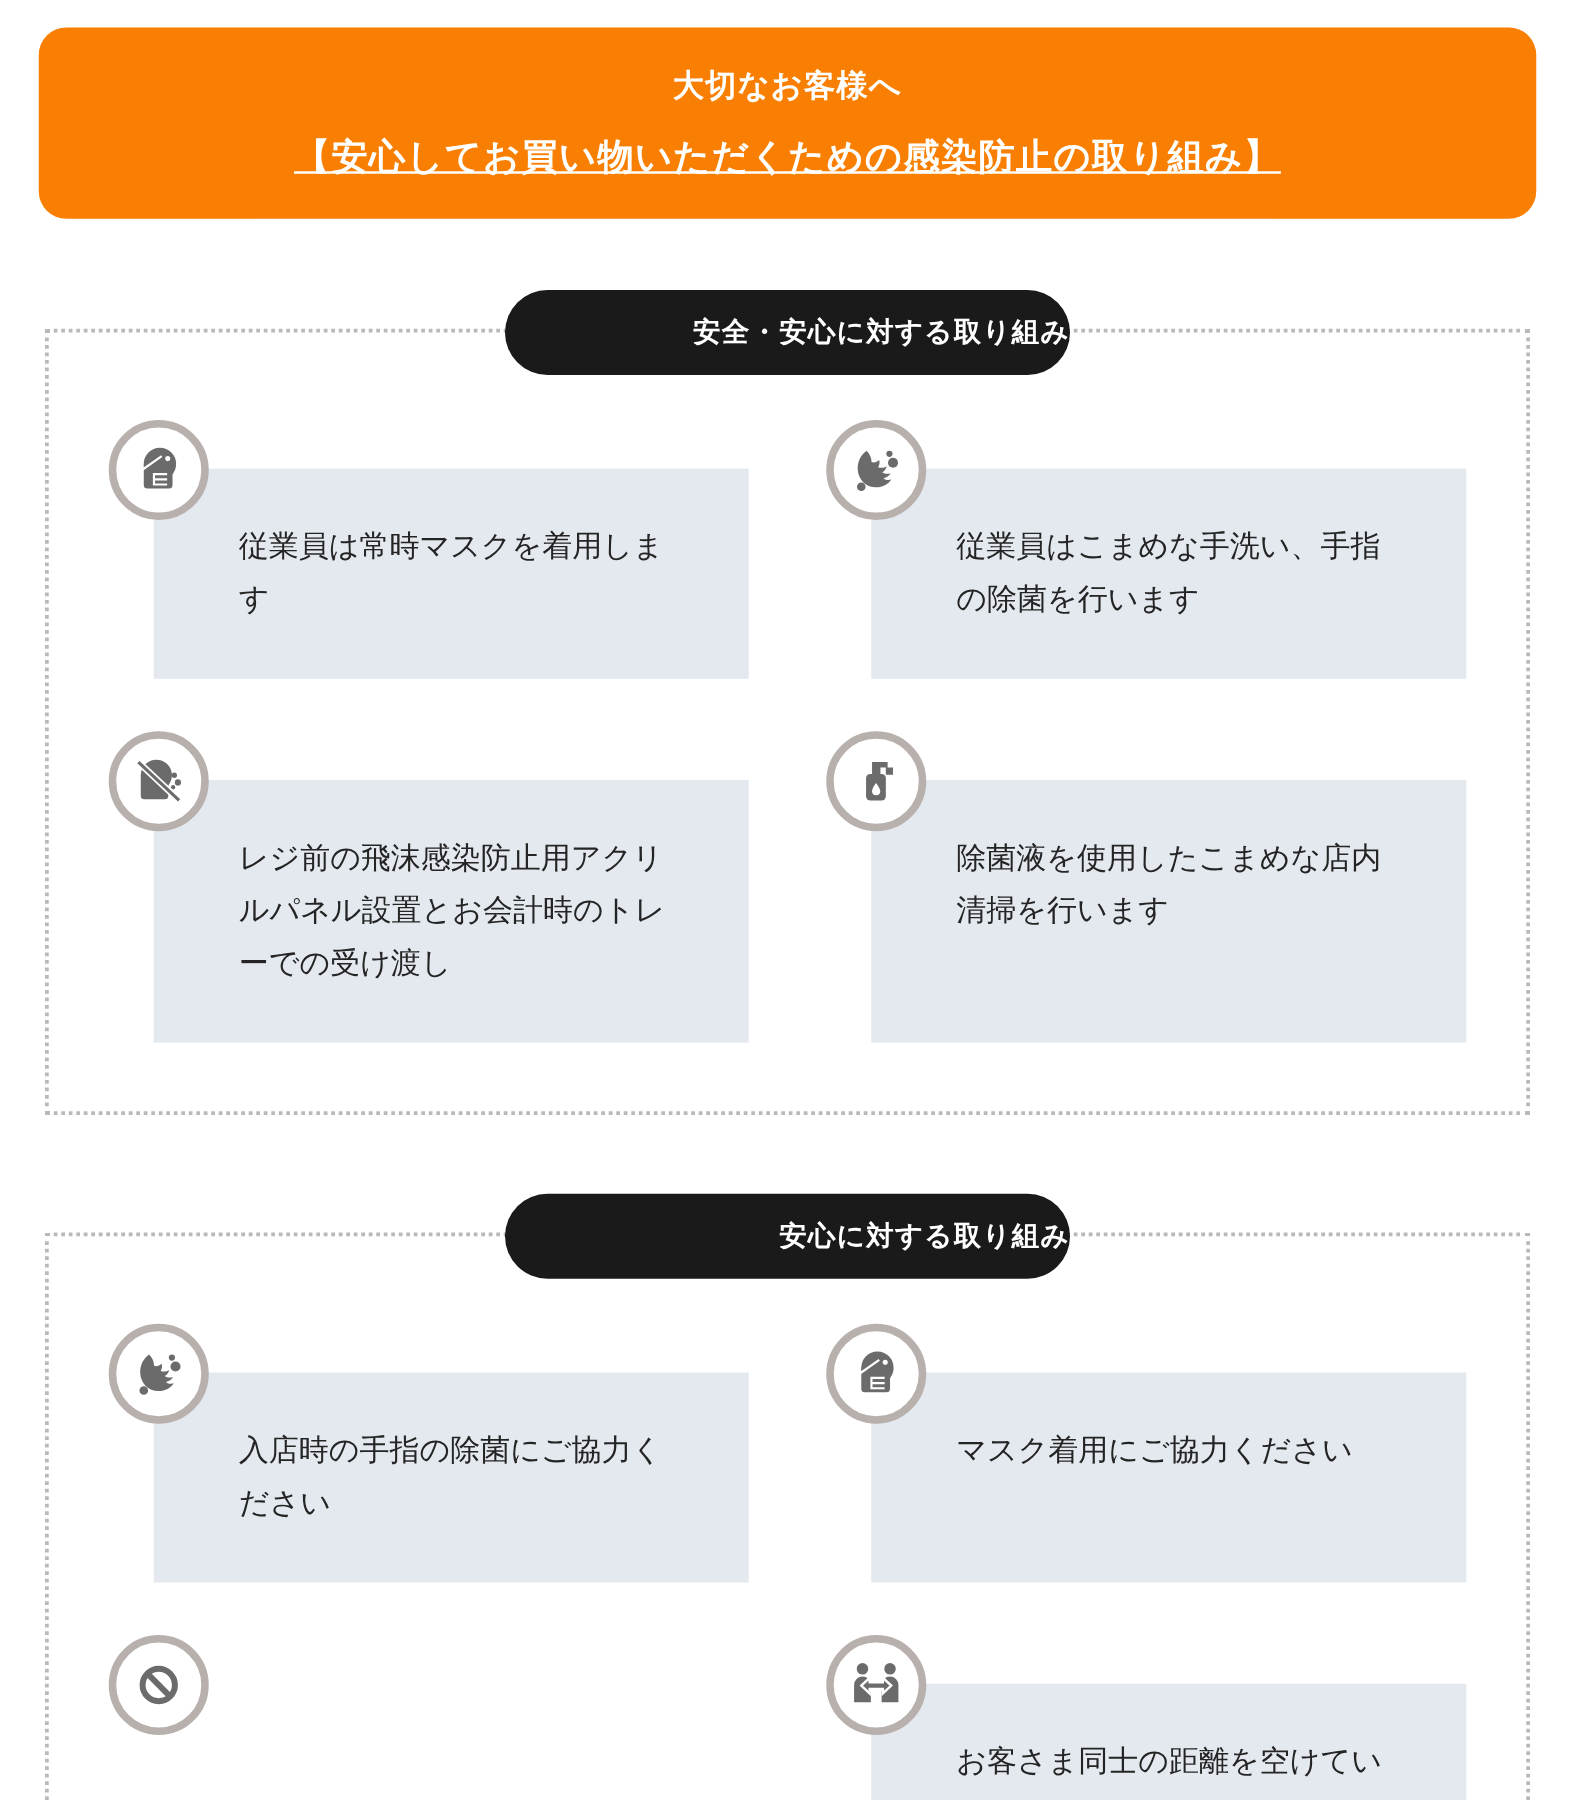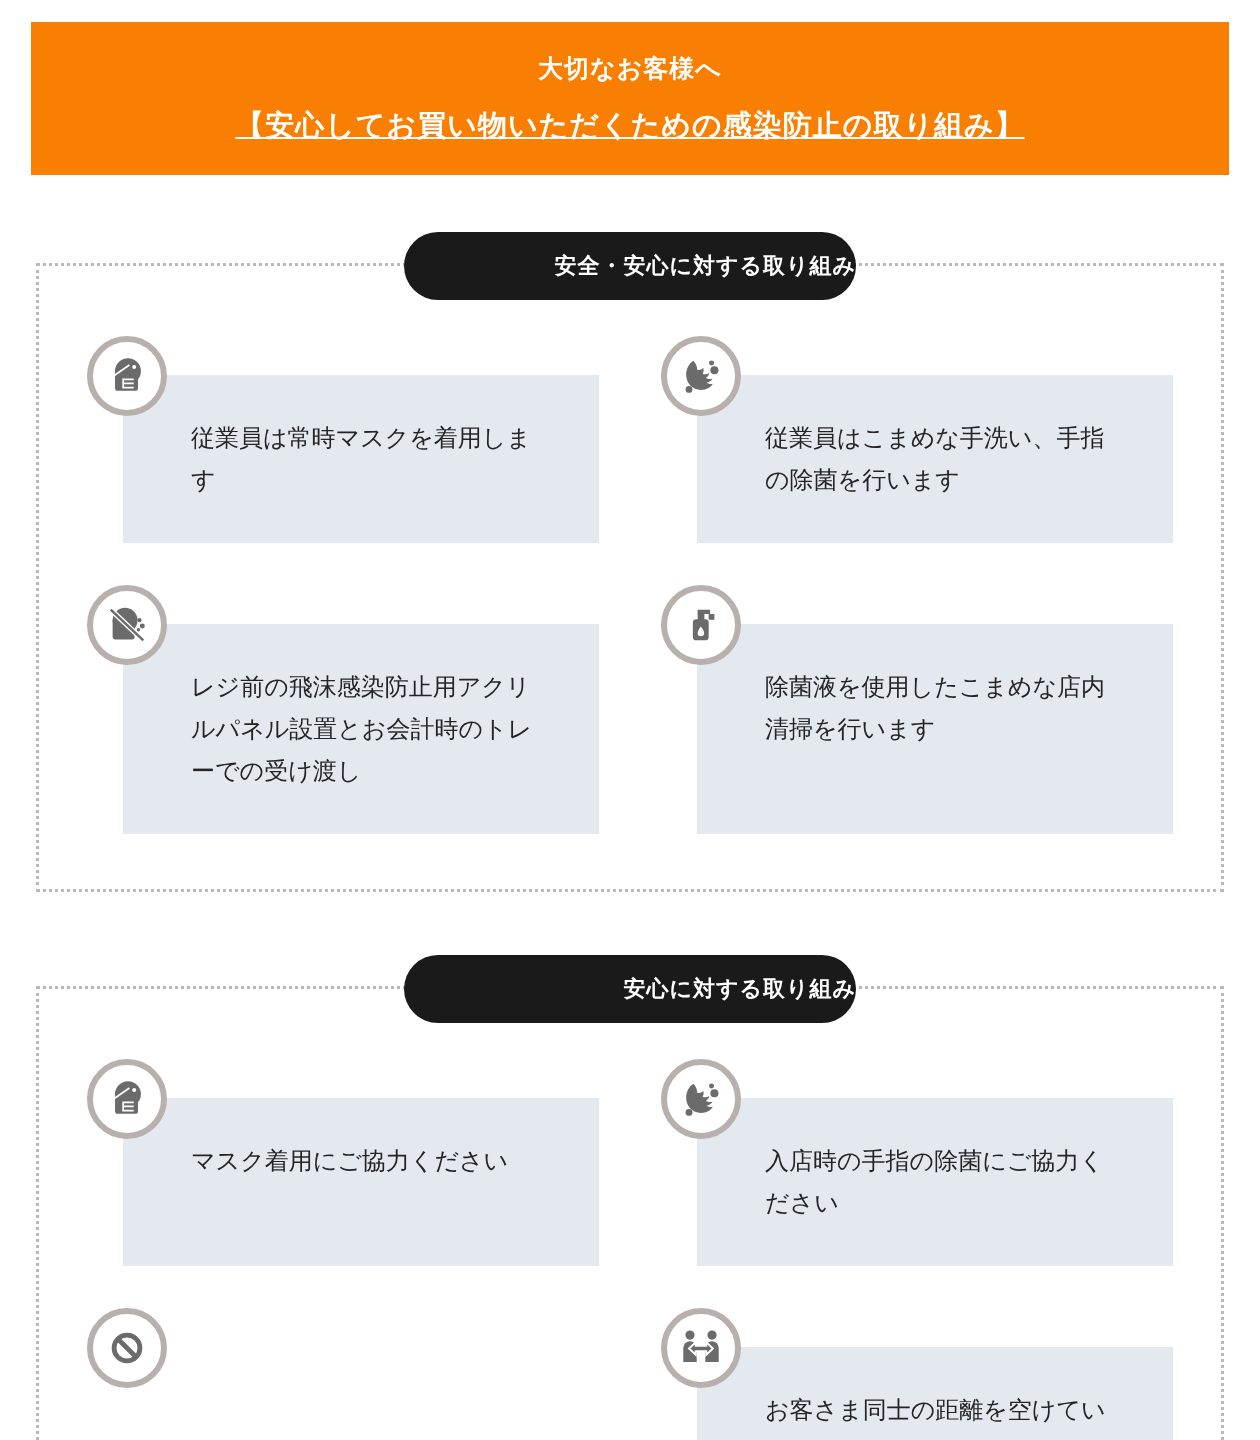--- a/index.html
+++ b/index.html
@@ -17,20 +17,21 @@
     height:153px;
     background:#f97f02;
     display:flex;
     flex-direction:column;
     align-items:center;
     justify-content:center;
     gap:21px;
     color:#ffffff;
     font-weight:bold;
     text-align:center;
+    border-radius:22px;
   }
   .banner .line1{font-size:25px;letter-spacing:1px;}
   .banner .line2{font-size:29px;letter-spacing:1px;text-decoration:underline;}
 
   
   .section{
     position:relative;
     margin:88px 36px 0 36px;
     border:3px dotted #b9b9b9;
   }
@@ -203,42 +204,42 @@
 
   <section class="section second">
     <div class="pill">
       <span>安心に対する取り組み</span>
     </div>
     <div class="items">
 
       <div class="item">
         <span class="icon-circle">
           <svg viewBox="0 0 48 48">
+              <use href="#sym-wash"></use>
+            </svg>
+        </span>
+        <div class="card">
+          <p>入店時の手指の除菌にご協力ください</p>
+        </div>
+      </div>
+
+      <div class="item">
+        <span class="icon-circle">
+          <svg viewBox="0 0 48 48">
               <use href="#sym-mask"></use>
             </svg>
         </span>
         <div class="card">
           <p>マスク着用にご協力ください</p>
         </div>
       </div>
 
       <div class="item">
         <span class="icon-circle">
           <svg viewBox="0 0 48 48">
-              <use href="#sym-wash"></use>
-            </svg>
-        </span>
-        <div class="card">
-          <p>入店時の手指の除菌にご協力ください</p>
-        </div>
-      </div>
-
-      <div class="item">
-        <span class="icon-circle">
-          <svg viewBox="0 0 48 48">
               <use href="#sym-no-entry"></use>
             </svg>
         </span>
       </div>
 
       <div class="item">
         <span class="icon-circle">
           <svg viewBox="0 0 48 48">
               <use href="#sym-distance"></use>
             </svg>

